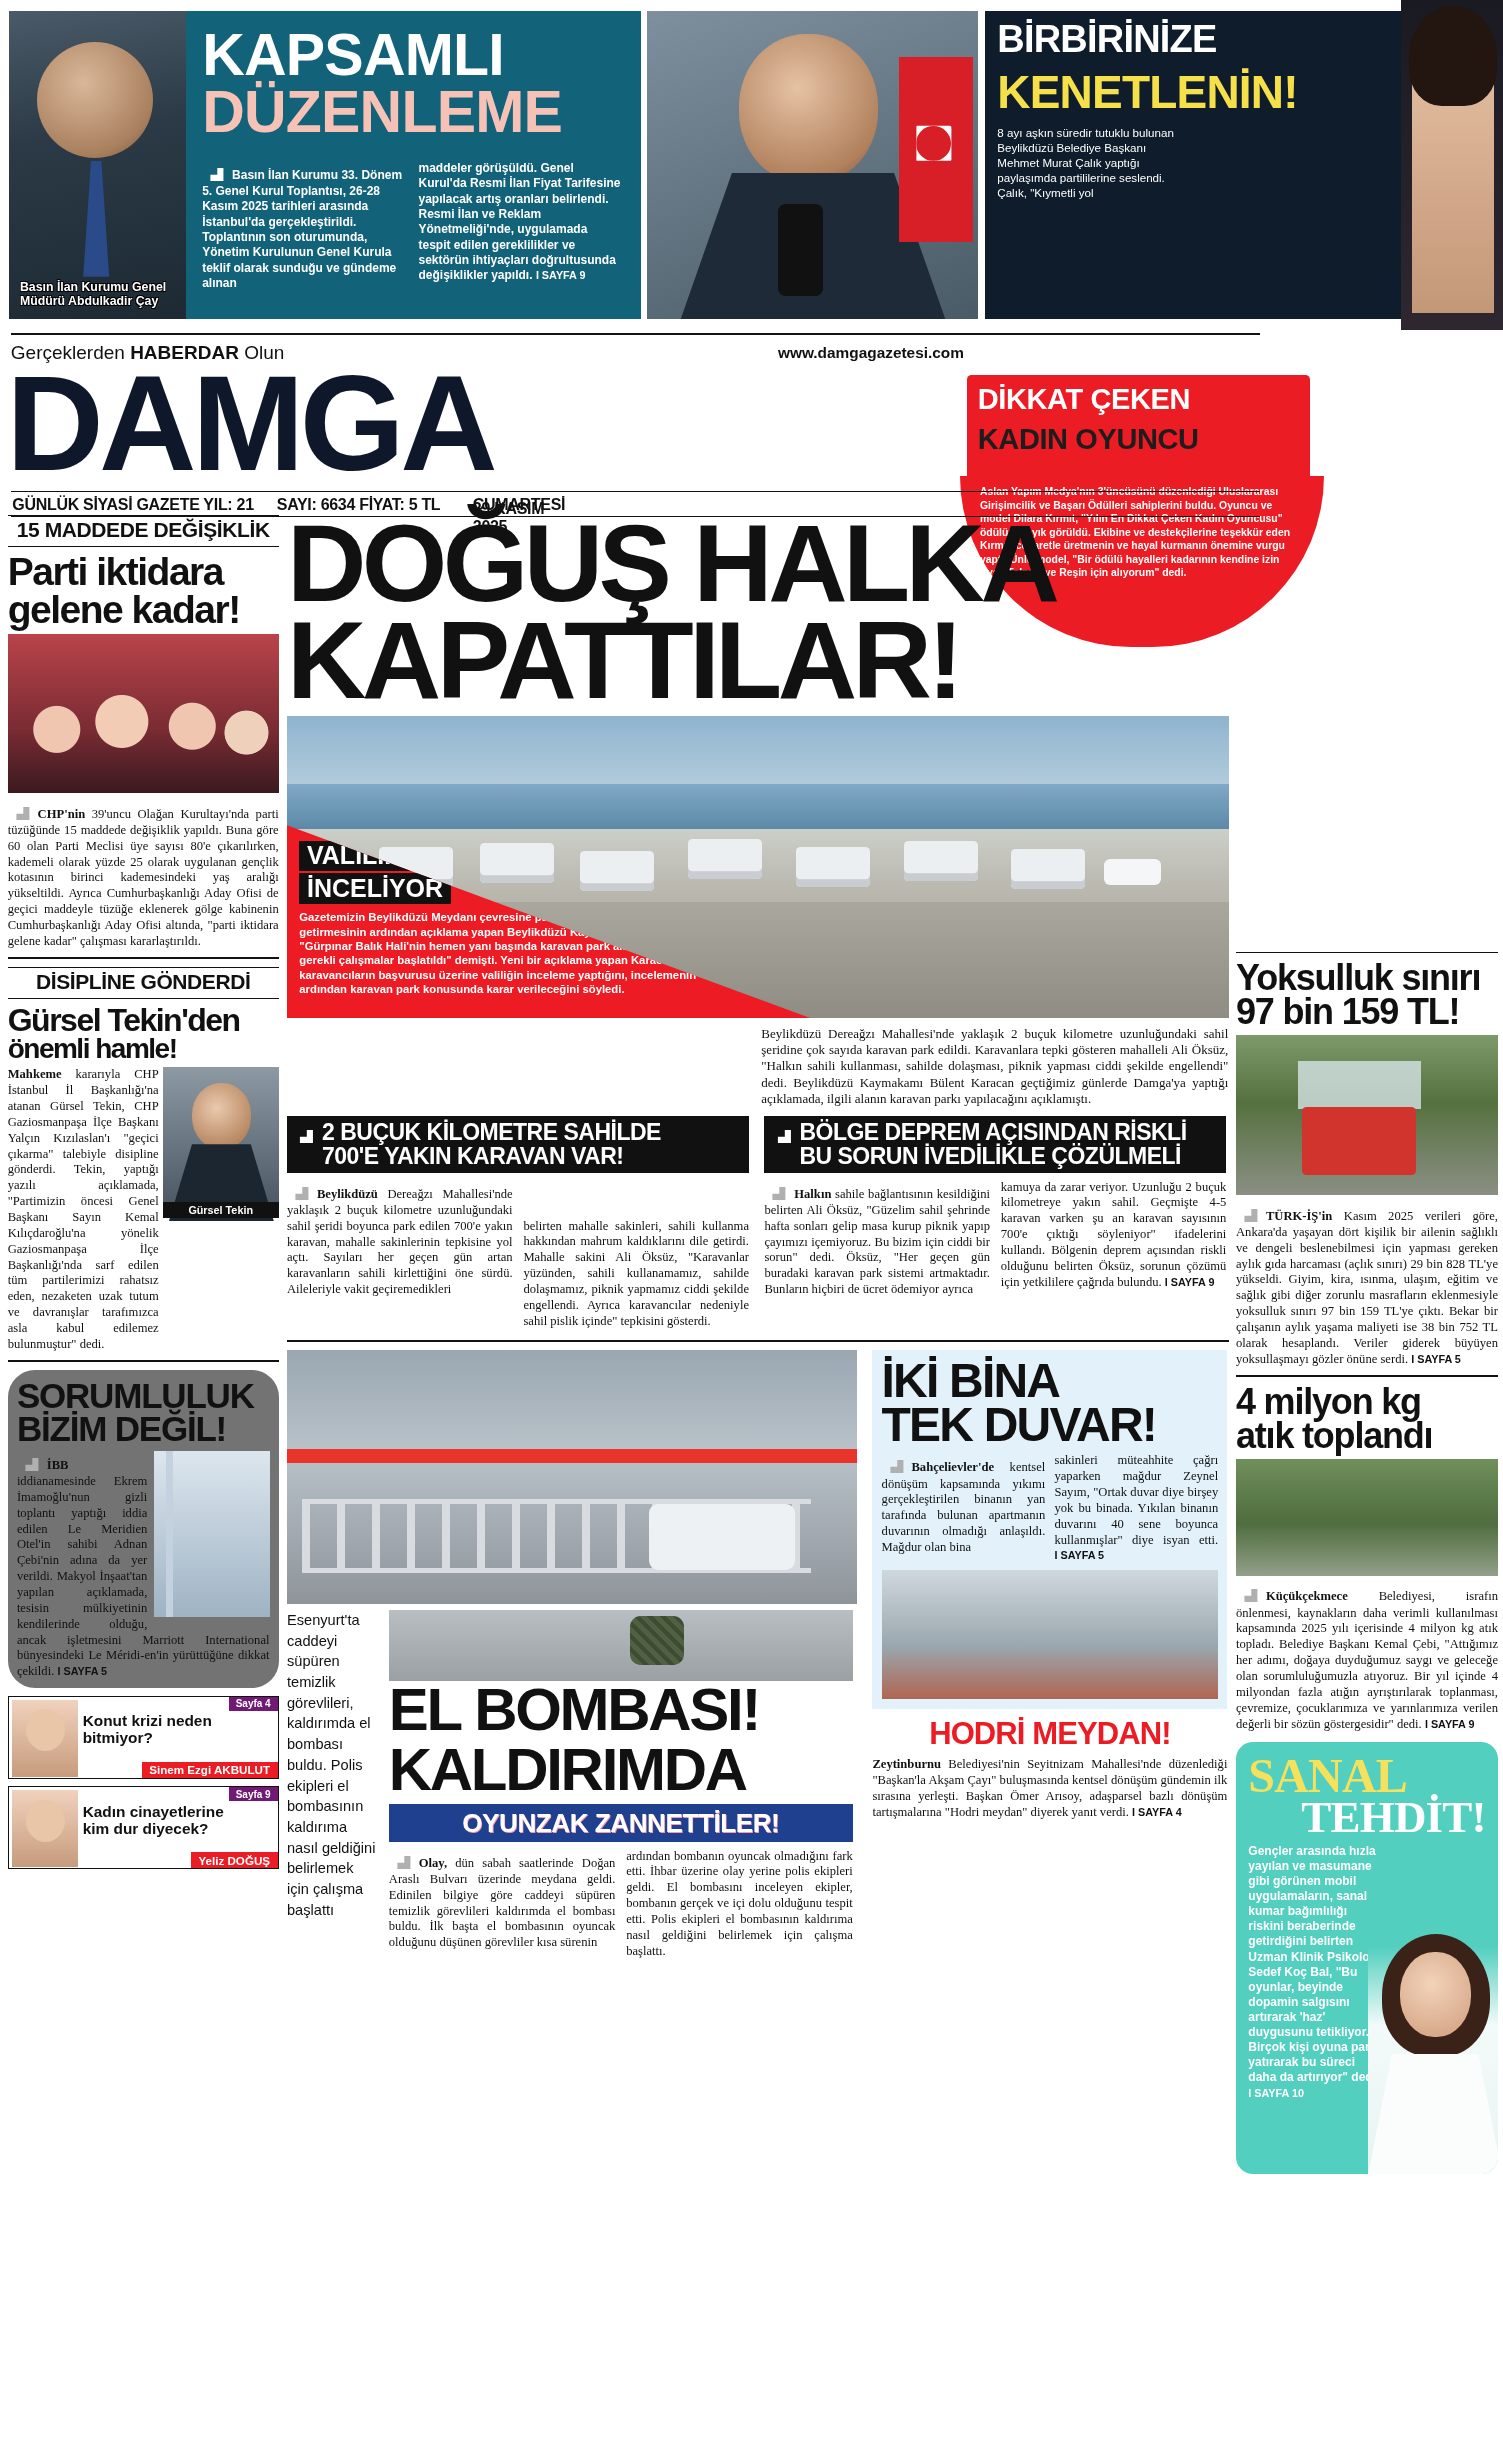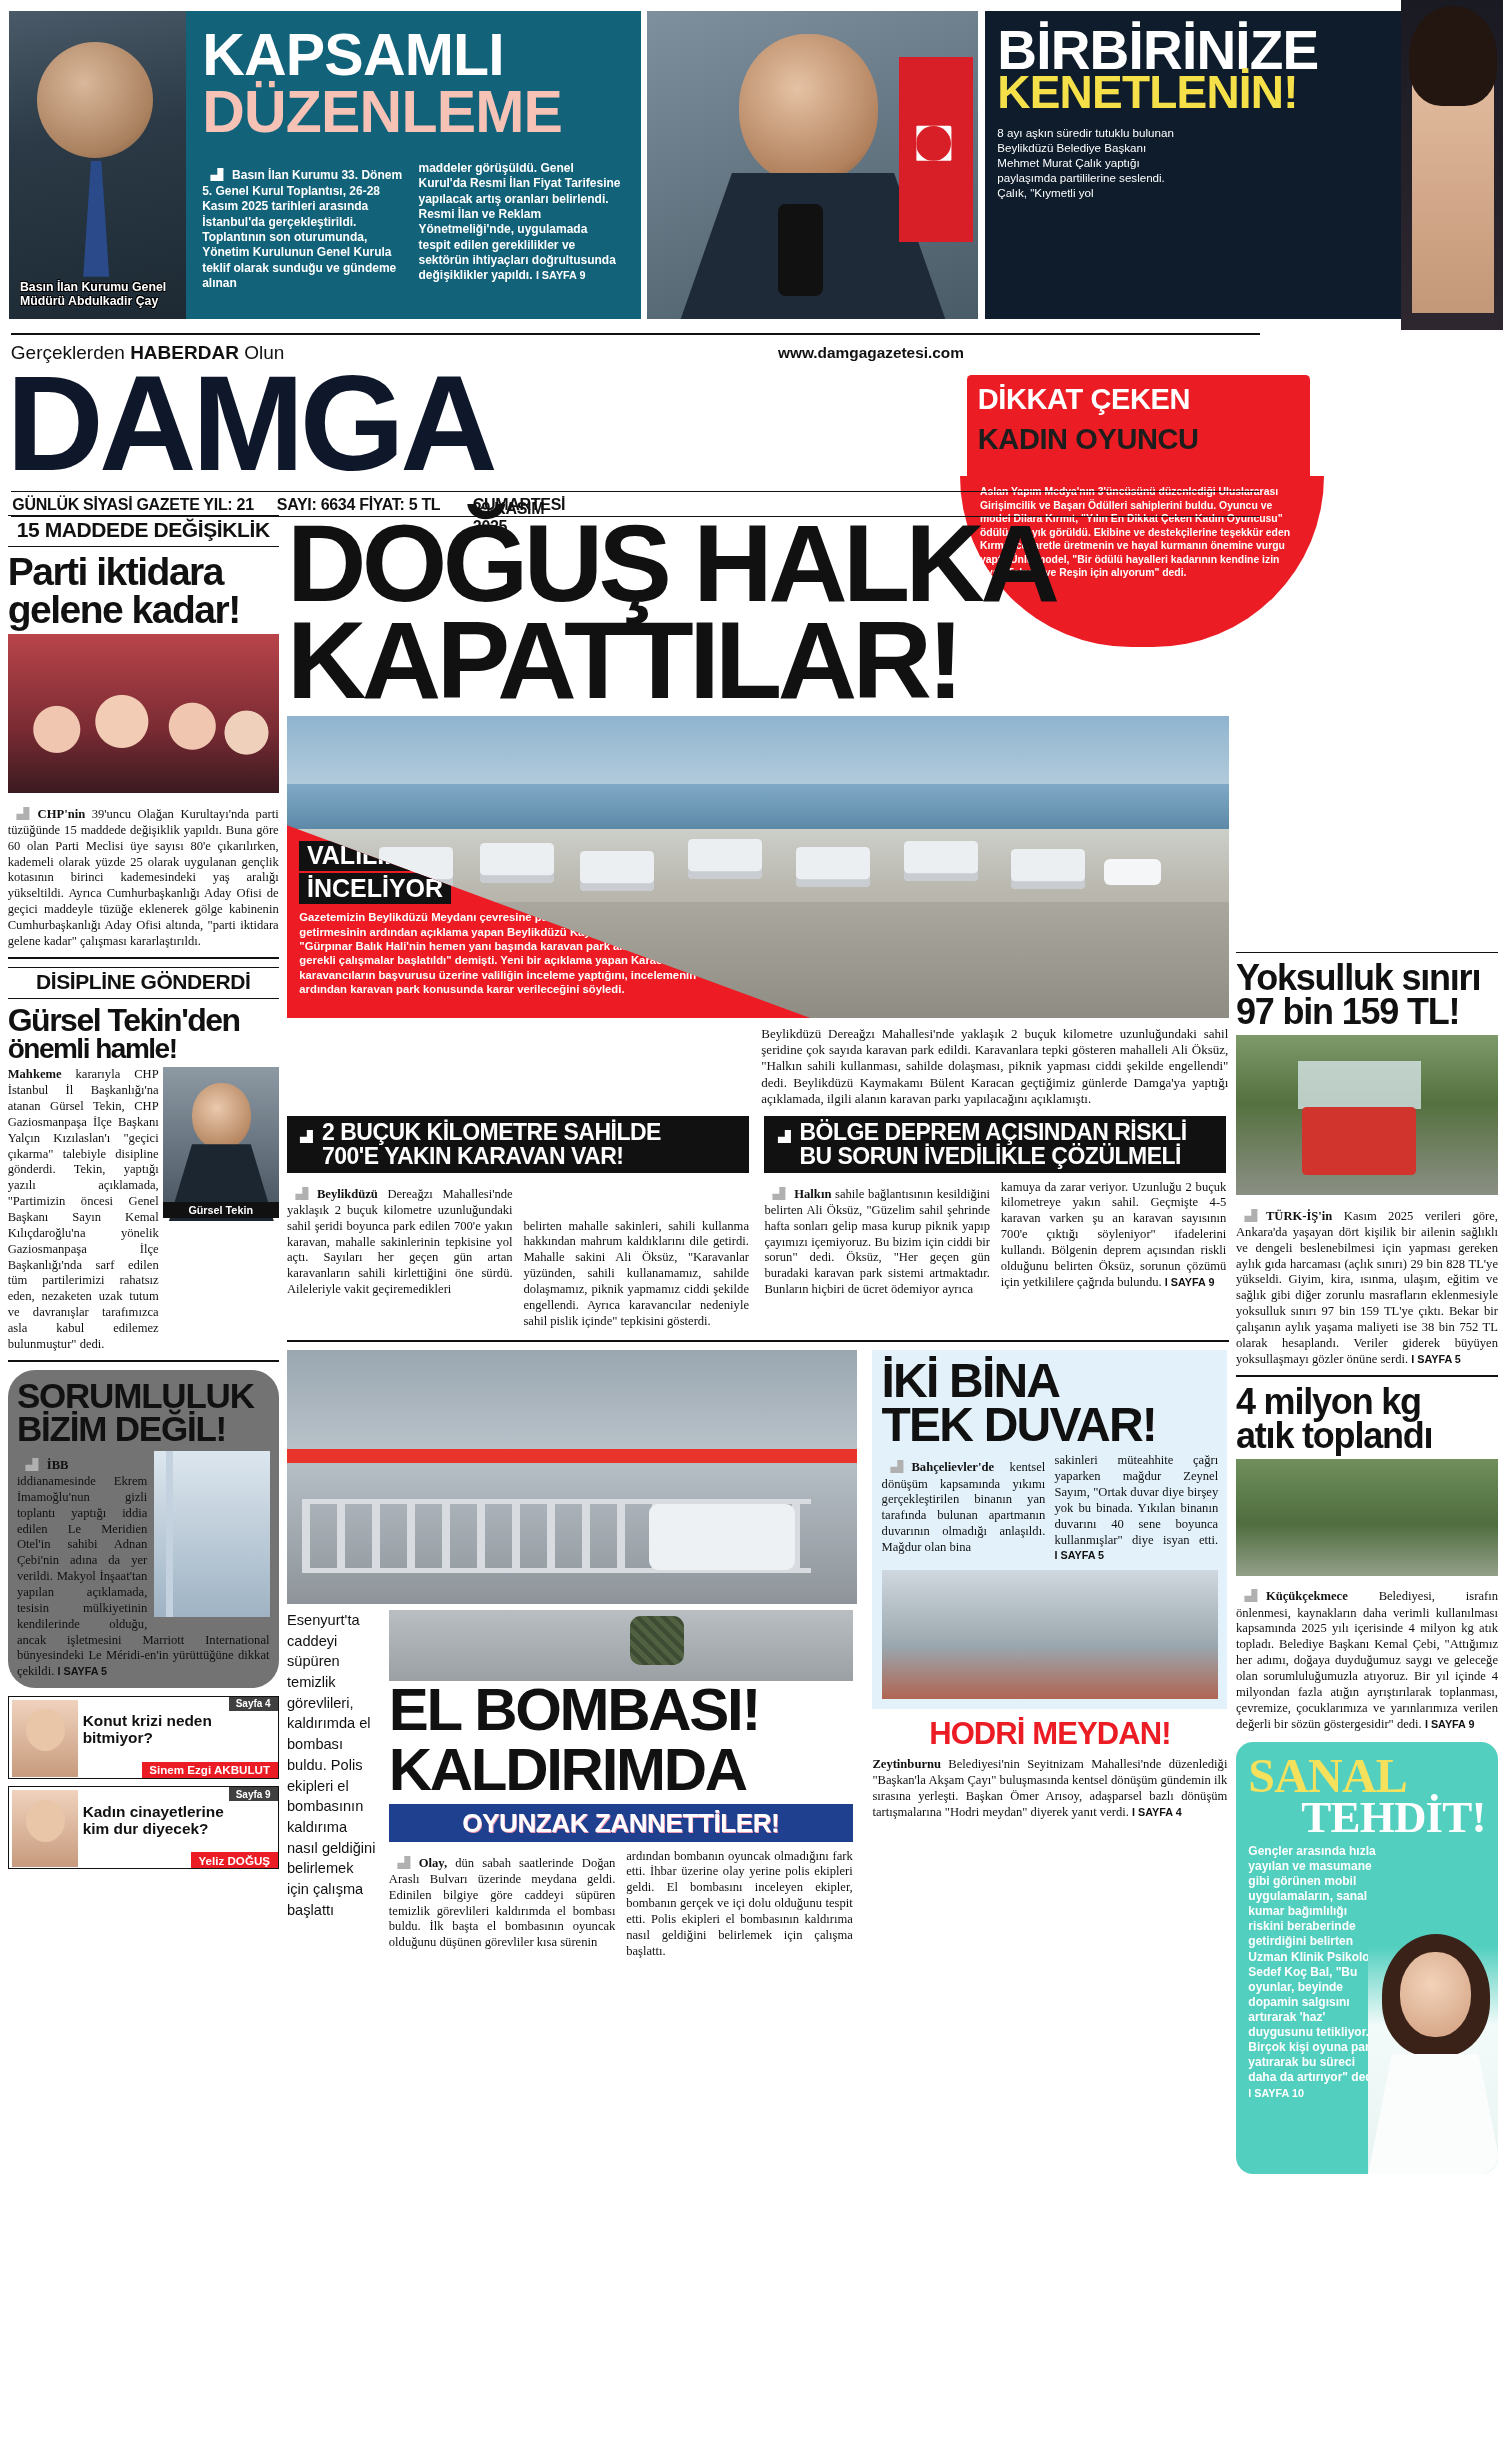--- a/index.html
+++ b/index.html
@@ -36,21 +36,21 @@
   .tb-mid .face{position:absolute;left:92px;top:23px;width:139px;height:150px;border-radius:48%;
      background:radial-gradient(circle at 42% 36%,#e5c2a4,#b1805c 72%,#6f4c32);}
   .tb-mid .suit{position:absolute;left:31px;top:162px;width:270px;height:154px;background:#1e2a38;
      clip-path:polygon(20% 0,80% 0,100% 100%,0 100%);}
   .tb-mid .flag{position:absolute;right:4.6px;top:46px;width:74px;height:185px;background:#d81e26;}
   .tb-mid .flag:before{content:"";position:absolute;left:17px;top:69px;width:35px;height:35px;border-radius:50%;
      background:#d81e26;box-shadow:0 0 0 7px #fff;clip-path:inset(0 0 0 0);}
   .tb-mid .mic{position:absolute;left:131px;top:193px;width:45px;height:92px;background:#111;border-radius:7.7px;}
 
   .tb-right { position:absolute; left:985px; top:10.8px; width:416px; height:308px; background:#0e1c2b; }
-  .tb-r-head1{position:absolute;left:12.3px;top:7.7px;font-size:55px;font-weight:900;color:#fff;letter-spacing:-0.8px;}
+  .tb-r-head1{position:absolute;left:12.3px;top:7.7px;font-size:38px;font-weight:900;color:#fff;letter-spacing:-0.8px;}
   .tb-r-head2{position:absolute;left:12.3px;top:54px;font-size:46px;font-weight:900;color:#f5e04a;letter-spacing:-0.8px;}
   .tb-r-cols{position:absolute;left:12.3px;top:114px;width:393px;display:flex;gap:12.3px;}
   .tb-r-col{width:189px;color:#fff;font-size:11.6px;line-height:1.3;}
 
   .tb-woman{position:absolute;left:1401px;top:0;width:103px;height:330px;overflow:hidden;
      background:linear-gradient(180deg,#1a1a22,#2e2730);}
   .tb-woman .skin{position:absolute;left:10.8px;top:20px;width:82px;height:293px;
      background:linear-gradient(180deg,#e7c3a6,#d3a88a 60%,#c29878);border-radius:31px 31px 0 0;}
   .tb-woman .hair{position:absolute;left:7.7px;top:6.2px;width:88px;height:100px;background:#23150f;border-radius:54% 54% 40% 40%;}
 
@@ -132,21 +132,21 @@
   .sorumluluk{background:#737373;padding:10.8px 9.2px 7.7px;border-radius:27px;}
   .sorumluluk h2{font-size:35px;font-weight:900;color:#111;line-height:.94;letter-spacing:-1.2px;}
   .tower{width:116px;height:166px;float:right;margin:4.6px 0 3.1px 6.2px;
      background:linear-gradient(180deg,#dce6ee,#9fb3c4);position:relative;}
   .tower:before{content:"";position:absolute;left:12.3px;top:0;width:7.7px;height:100%;background:#c3d2de;}
 
   .colum{border:1.5px solid #111;margin-top:7.7px;position:relative;height:83px;overflow:hidden;}
   .colum .av{position:absolute;left:3.1px;top:3.1px;width:66px;height:77px;background:linear-gradient(180deg,#f0d2bd,#c79b7d);}
   .colum .av i{position:absolute;left:14px;top:9.2px;width:39px;height:42px;border-radius:50%;background:#e9c6a8;display:block;}
   .colum .txt{position:absolute;left:74px;top:15.4px;width:145px;font-size:15.4px;font-weight:700;color:#111;line-height:1.12;}
-  .colum .pg{position:absolute;right:0;top:0;background:#404040;color:#fff;font-size:10px;font-weight:800;padding:1.5px 7px;text-align:right;}
+  .colum .pg{position:absolute;right:0;top:0;background:#701a75;color:#fff;font-size:10px;font-weight:800;padding:1.5px 7px;text-align:right;}
   .colum .nm{position:absolute;right:0;bottom:0;background:#ec1c24;color:#fff;font-size:11.6px;font-weight:900;padding:1.5px 7.7px;}
 
   .ikibina{background:#e3f1fb;padding:9.2px;}
   .ikibina h2{font-size:48px;font-weight:900;color:#111;line-height:.92;letter-spacing:-1.8px;}
 
   .hodri{margin-top:7.7px;}
   .hodri h2{font-size:31px;font-weight:900;color:#ec1c24;letter-spacing:-0.9px;text-align:center;}
 
   .sanal{background:#53cfc0;border-radius:17px;padding:12.3px 12.3px 9.2px;margin-top:9.2px;position:relative;overflow:hidden;height:432px;}
   .sanal .s1{font-size:48px;font-weight:900;color:#f5e15c;letter-spacing:-0.8px;line-height:.9;

